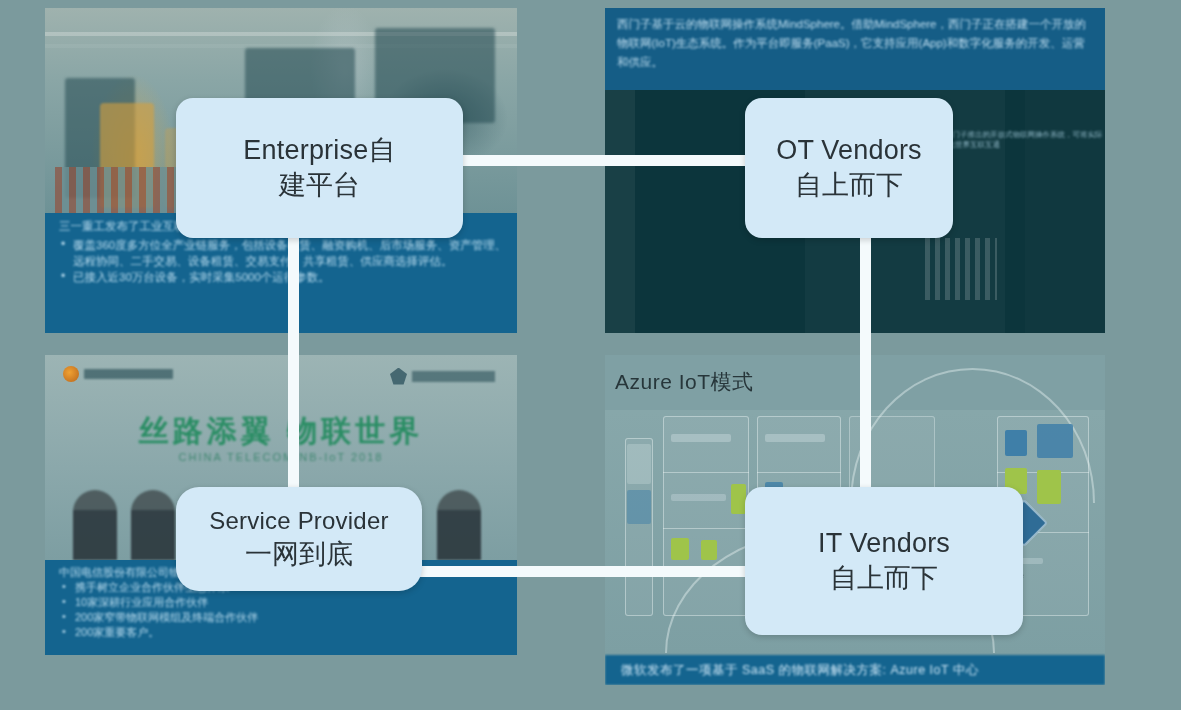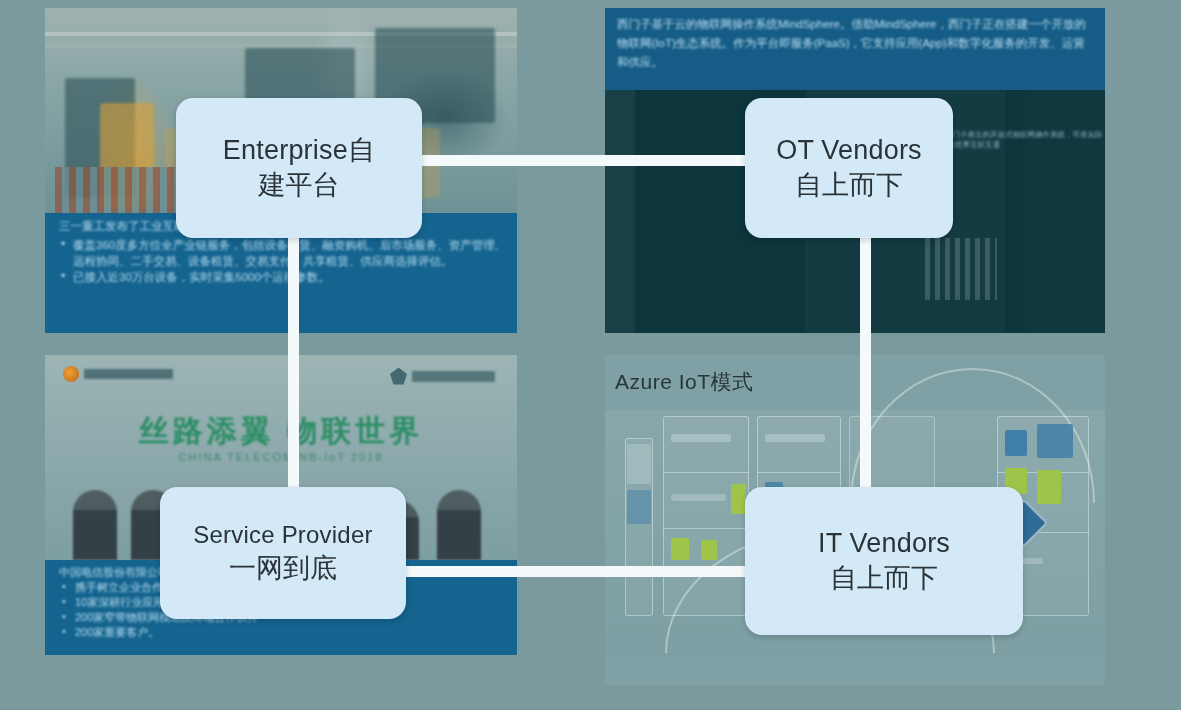--- a/index.html
+++ b/index.html
@@ -168,23 +168,23 @@
 
   
   .callout {
     position: absolute; background: #d3e9f7; border-radius: 17px;
     display: flex; flex-direction: column; align-items: center; justify-content: center;
     box-shadow: 0 2px 6px rgba(0,0,0,.18);
     color: #2a3338; text-align: center; line-height: 1.18;
   }
   .callout .l1 { font-size: 27px; letter-spacing: .2px; }
   .callout .l2 { font-size: 27px; font-weight: 500; margin-top: 3px; }
-  #c-tl { left: 176px; top: 98px; width: 246px; height: 140px; }
+  #c-tl { left: 176px; top: 98px; width: 287px; height: 140px; }
   #c-tr { left: 745px; top: 98px; width: 208px; height: 140px; }
-  #c-bl { left: 160px; top: 487px; width: 246px; height: 132px; }
+  #c-bl { left: 176px; top: 487px; width: 246px; height: 104px; border-radius: 23px; }
   #c-br { left: 745px; top: 487px; width: 278px; height: 148px; }
 </style>
 </head>
 <body>
 
 <div id="stage">
 
   <div class="panel" id="tl">
     <div id="tl-photo">
       <div class="rail" style="top:24px"></div>
@@ -284,20 +284,21 @@
       <div class="chip b" style="left:432px; top:14px;  width:36px; height:34px; opacity:.85"></div>
       <div class="chip g" style="left:432px; top:60px;  width:24px; height:34px"></div>
       <div class="chip w" style="left:398px; top:148px; width:40px; height:6px; opacity:.4"></div>
       <div class="diamond" style="left:402px; top:96px"></div>
 
       <div class="lbl" style="left:62px;  top:156px">IoT Hub</div>
       <div class="lbl" style="left:156px; top:156px">Stream</div>
       <div class="lbl" style="left:396px; top:92px">Device</div>
       <div class="lbl" style="left:396px; top:162px">Storage</div>
     </div>
+    <div id="br-caption">微软发布了一项基于 SaaS 的物联网解决方案: Azure IoT 中心</div>
   </div>
 
   <div id="az-title">Azure IoT模式</div>
 
   <div class="conn" style="left:296px; top:155px; width:570px; height:11px;"></div>
   <div class="conn" style="left:296px; top:566px; width:570px; height:11px;"></div>
   <div class="conn" style="left:288px; top:155px; width:11px; height:420px;"></div>
   <div class="conn" style="left:860px; top:155px; width:11px; height:420px;"></div>
 
   <div class="callout" id="c-tl">

